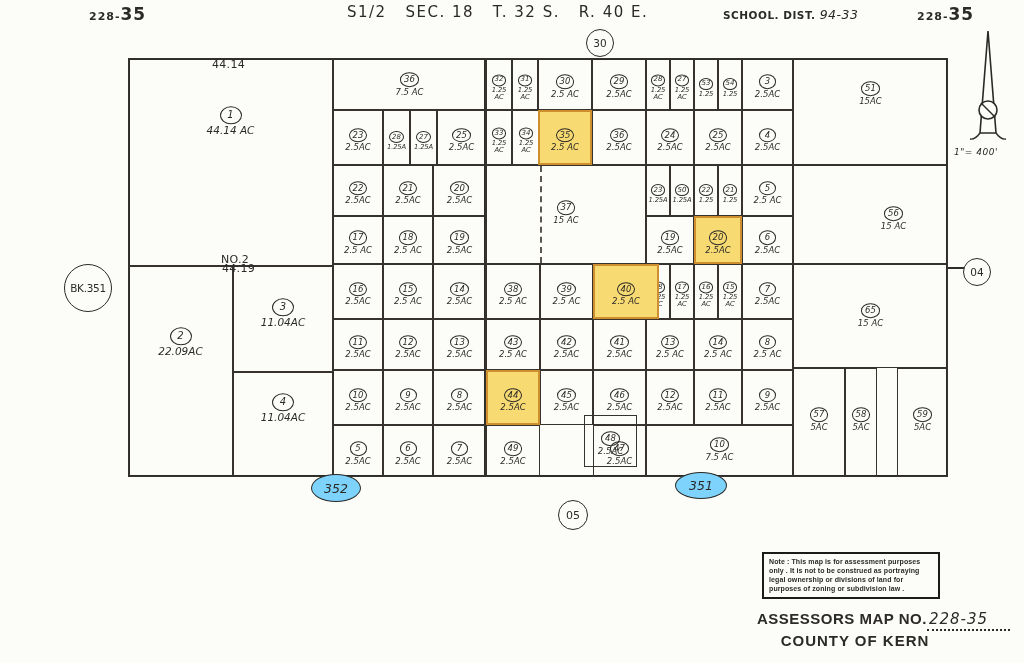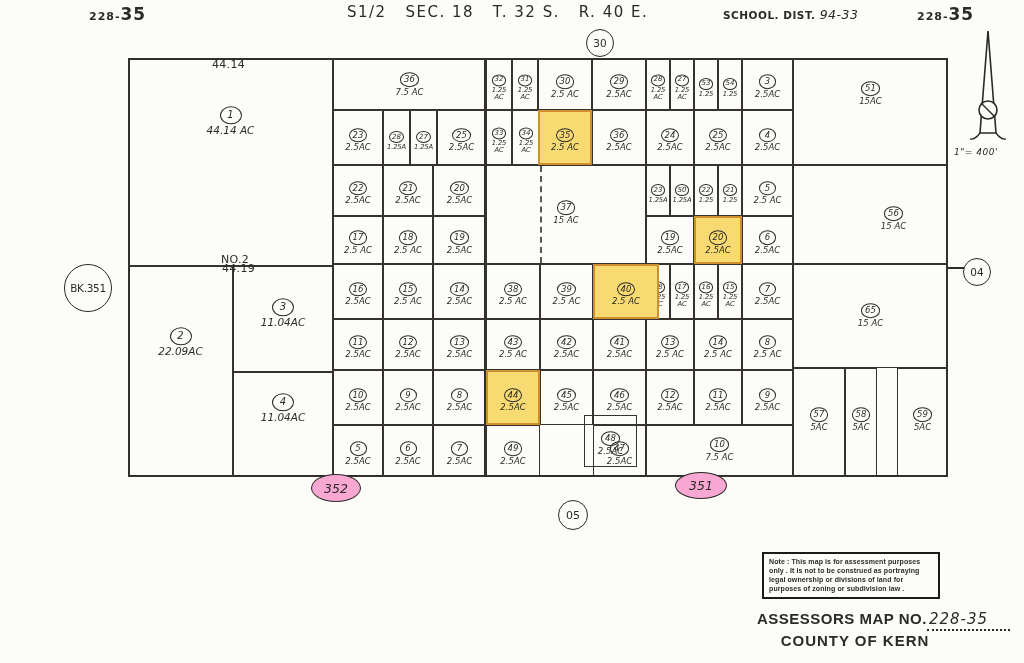--- a/index.html
+++ b/index.html
@@ -36,21 +36,21 @@
   .big .pnum{font-size:10px;padding:3px 5px;min-width:10px;}
   .big .pac{font-size:10.5px;}
   
   .refcircle{position:absolute;border:1.5px solid #2b2a27;border-radius:50%;
     display:flex;align-items:center;justify-content:center;background:#fcfcf9;z-index:3;}
   #ref-top{left:586px;top:29px;width:26px;height:26px;font-size:10.5px;}
   #ref-bottom{left:558px;top:500px;width:28px;height:28px;font-size:11px;}
   #ref-right{left:963px;top:258px;width:26px;height:26px;font-size:10.5px;}
   #ref-book{left:64px;top:264px;width:46px;height:46px;font-size:10.5px;letter-spacing:-.3px;}
   .refellipse{position:absolute;border:1.5px solid #2b2a27;border-radius:50%;
-    display:flex;align-items:center;justify-content:center;background:#f9a8d4;
+    display:flex;align-items:center;justify-content:center;background:#7dd3fc;
     font-style:italic;font-size:12.5px;z-index:3;}
   #ref-352{left:311px;top:474px;width:48px;height:26px;}
   #ref-351{left:675px;top:472px;width:50px;height:25px;}
   
   .survey{font-size:11px;letter-spacing:.3px;font-weight:400;z-index:3;}
   #dim-4414{left:212px;top:58px;}
   #no2{left:221px;top:253px;}
   #dim-4419{left:222px;top:262px;}
   
   #north-arrow{left:955px;top:25px;}

